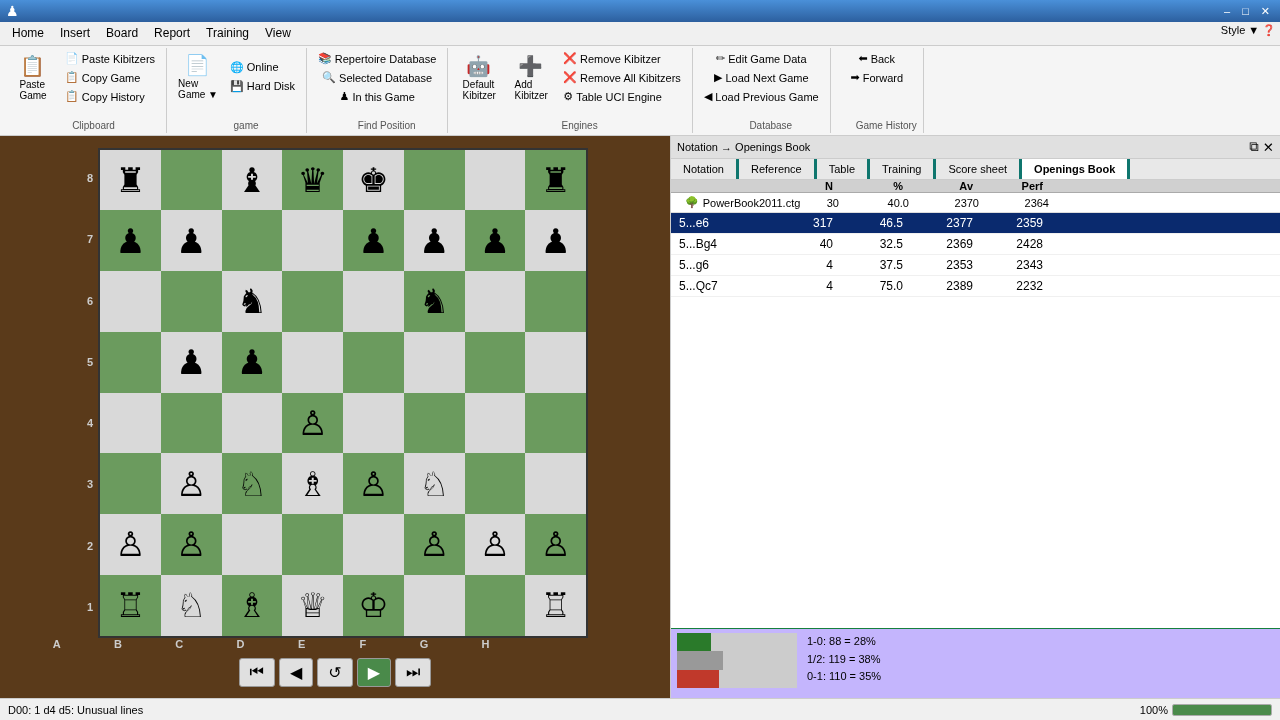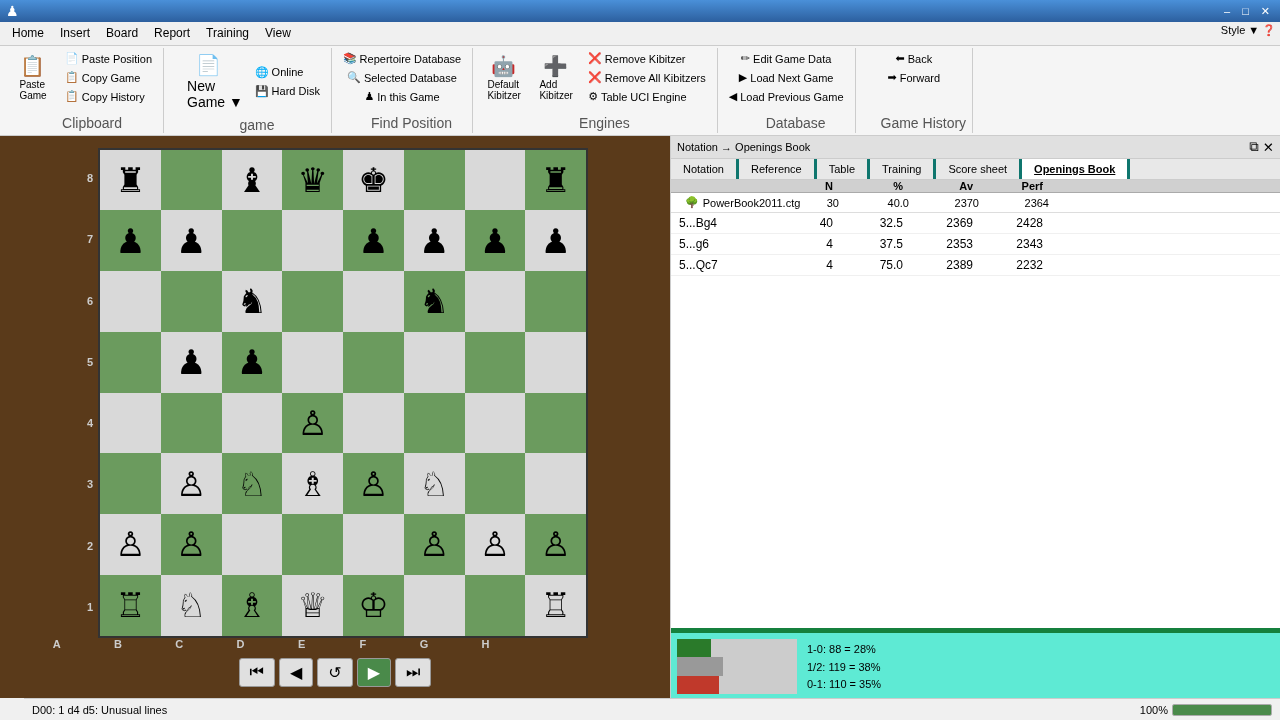--- a/index.html
+++ b/index.html
@@ -47,21 +47,21 @@
     }
     .toolbar-group {
       display: flex;
       flex-direction: column;
       align-items: center;
       border-right: 1px solid #ccc;
       padding: 2px 6px;
       gap: 2px;
     }
     .toolbar-group-label {
-      font-size: 14px;
+      font-size: 10px;
       color: #555;
       margin-top: auto;
       padding-top: 2px;
       margin-left: 19px;
     }
     .toolbar-row { display: flex; gap: 2px; align-items: center; }
     .tb-btn {
       display: flex;
       flex-direction: column;
       align-items: center;
@@ -174,21 +174,21 @@
       display: flex;
       background: #e8e8e8;
       border-bottom: 1px solid #ccc;
     }
     .panel-tab {
       padding: 4px 12px;
       border-right: 3px solid #0f766e;
       cursor: pointer;
       font-size: 11px;
     }
-    .panel-tab.active { background: white; font-weight: bold; text-decoration: underline; }
+    .panel-tab.active { background: white; font-weight: bold; }
 
     
     #opening-book {
       flex: 1;
       overflow: hidden;
       background: white;
     }
     .ob-header {
       display: flex;
       background: #d0d0d0;
@@ -213,24 +213,24 @@
     }
     .ob-row.selected { background: #0a2a6e; color: white; }
     .ob-col-move { width: 100px; padding-left: 8px; }
     .ob-col-n { width: 70px; text-align: right; padding-right: 8px; }
     .ob-col-pct { width: 70px; text-align: right; padding-right: 8px; }
     .ob-col-av { width: 70px; text-align: right; padding-right: 8px; }
     .ob-col-perf { width: 70px; text-align: right; padding-right: 8px; }
 
     
     #stats-bar {
-      border-top: 5px solid #15803d;
-      background: #5eead4;
-      display: flex;
-      align-items: flex-end;
+      border-top: 1px solid #15803d;
+      background: #c4b5fd;
+      display: flex;
+      align-items: flex-start;
       padding: 4px 6px;
       gap: 10px;
       height: 70px;
     }
     #stat-chart {
       width: 120px;
       height: 55px;
       background: #ccc;
       position: relative;
       overflow: hidden;
@@ -244,21 +244,20 @@
     
     #statusbar {
       background: #f0f0f0;
       border-top: 1px solid #ccc;
       height: 22px;
       display: flex;
       align-items: center;
       padding: 0 8px;
       font-size: 11px;
       justify-content: space-between;
-      margin-left: 24px;
     }
     .progress-bar-container {
       display: flex;
       align-items: center;
       gap: 4px;
     }
     .progress-bar {
       width: 100px;
       height: 12px;
       background: #ddd;
@@ -300,40 +299,40 @@
 
   <div class="toolbar-group">
     <div class="toolbar-row">
       <div class="tb-btn">
         <span class="icon">📋</span>
         <span style="font-size:10px;">Paste<br>Game</span>
       </div>
       <div style="display:flex;flex-direction:column;gap:2px;">
         <div class="tb-btn-small">
           <span>📄</span>
-          <span>Paste Position</span>
+          <span>Paste Kibitzers</span>
         </div>
         <div class="tb-btn-small">
           <span>📋</span>
           <span>Copy Game</span>
         </div>
         <div class="tb-btn-small">
           <span>📋</span>
           <span>Copy History</span>
         </div>
       </div>
     </div>
     <div class="toolbar-group-label">Clipboard</div>
   </div>
 
   <div class="toolbar-group">
     <div class="toolbar-row">
       <div class="tb-btn">
         <span class="icon">📄</span>
-        <span style="font-size:14px;margin-left:12px;">New<br>Game ▼</span>
+        <span style="font-size:10px;">New<br>Game ▼</span>
       </div>
       <div style="display:flex;flex-direction:column;gap:2px;">
         <div class="tb-btn-small">
           <span>🌐</span>
           <span>Online</span>
         </div>
         <div class="tb-btn-small">
           <span>💾</span>
           <span>Hard Disk</span>
         </div>
@@ -565,20 +564,27 @@
         <div class="ob-col-move" style="display:flex;align-items:center;gap:4px;">
           <span>🌳</span>
           <span>PowerBook2011.ctg</span>
         </div>
         <div class="ob-col-n">30</div>
         <div class="ob-col-pct">40.0</div>
         <div class="ob-col-av">2370</div>
         <div class="ob-col-perf">2364</div>
       </div>
 
+      <div class="ob-row selected">
+        <div class="ob-col-move">5...e6</div>
+        <div class="ob-col-n">317</div>
+        <div class="ob-col-pct">46.5</div>
+        <div class="ob-col-av">2377</div>
+        <div class="ob-col-perf">2359</div>
+      </div>
       <div class="ob-row">
         <div class="ob-col-move">5...Bg4</div>
         <div class="ob-col-n">40</div>
         <div class="ob-col-pct">32.5</div>
         <div class="ob-col-av">2369</div>
         <div class="ob-col-perf">2428</div>
       </div>
       <div class="ob-row">
         <div class="ob-col-move">5...g6</div>
         <div class="ob-col-n">4</div>

